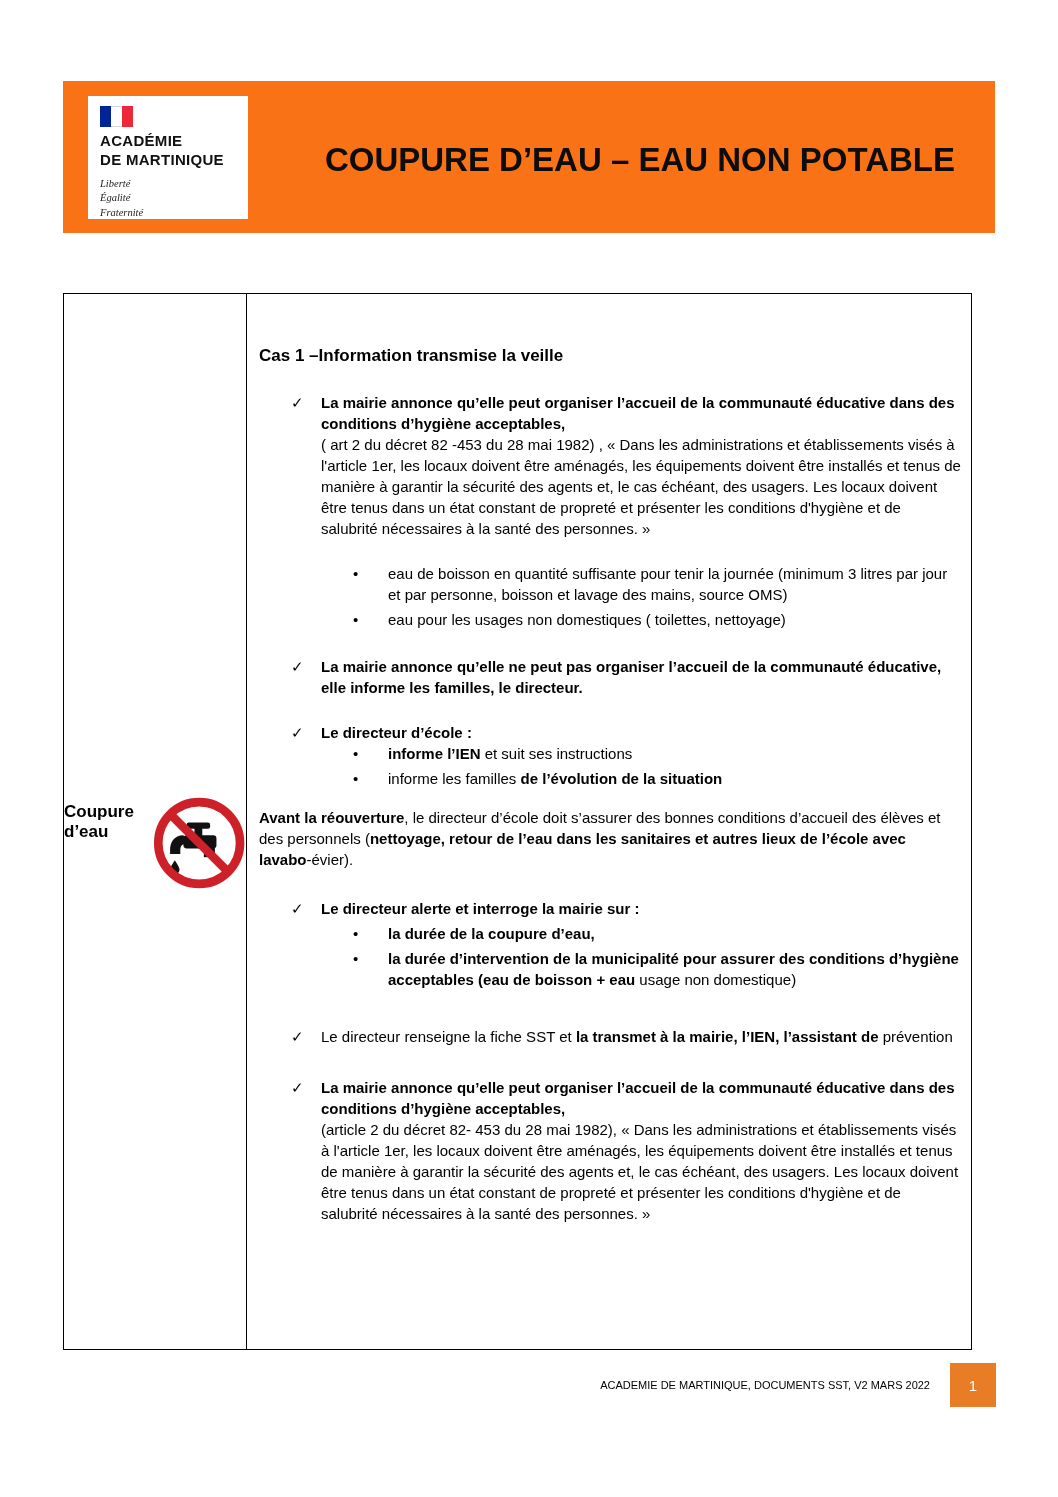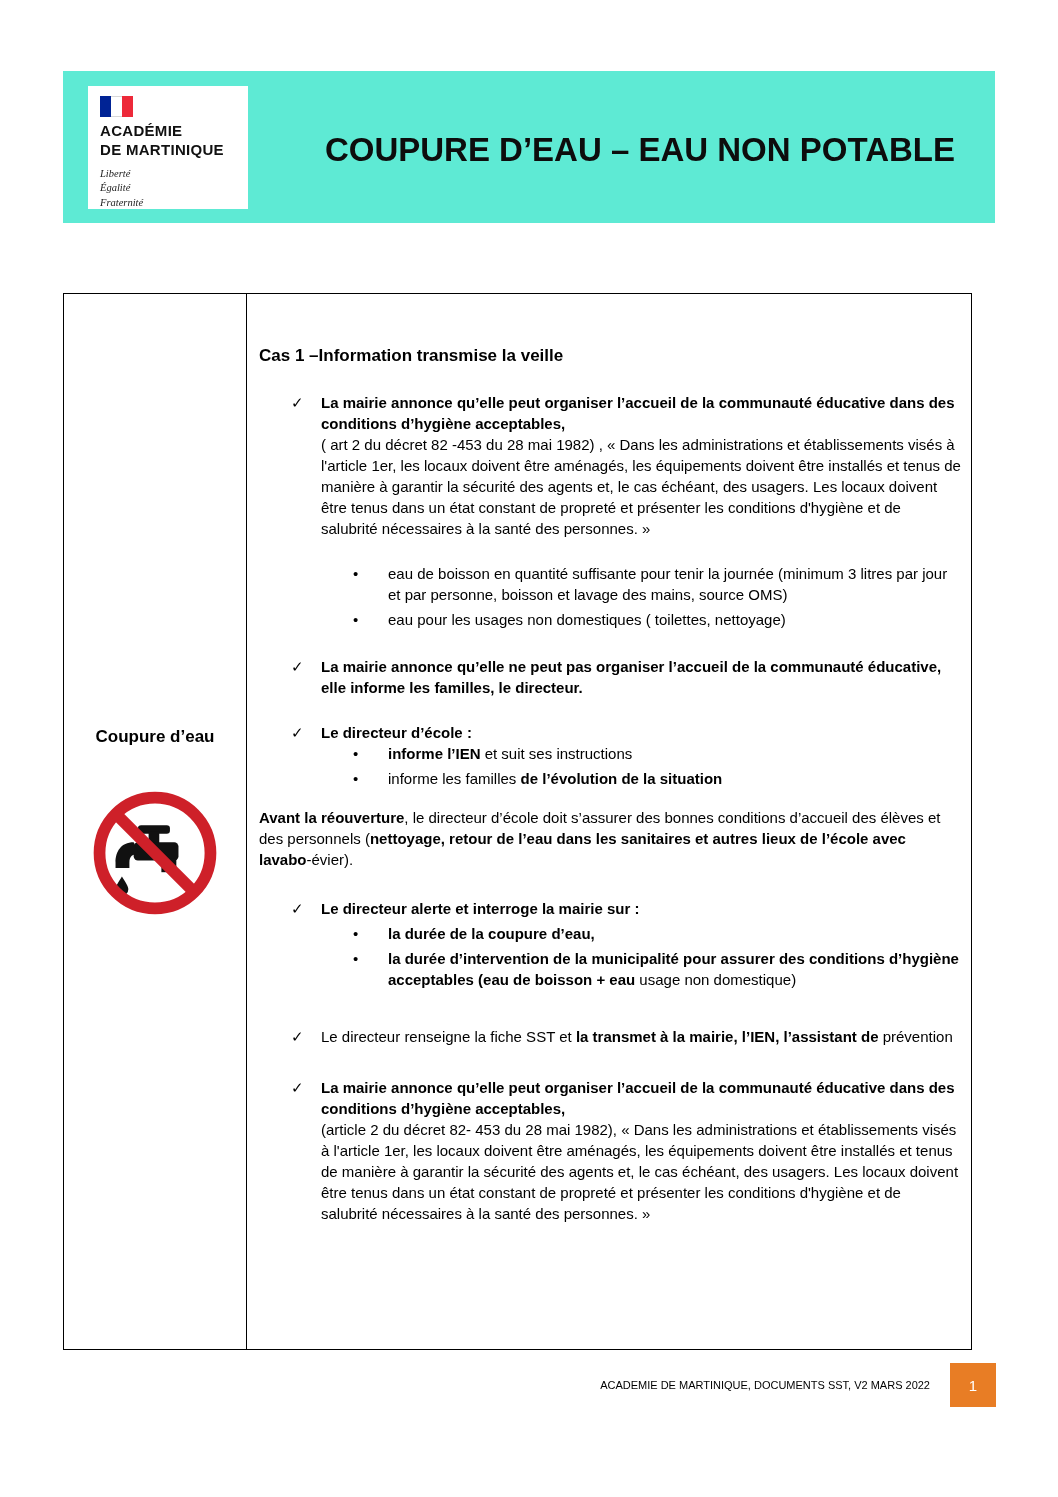--- a/index.html
+++ b/index.html
@@ -3,36 +3,36 @@
 <meta charset="utf-8">
 <style>
   * { box-sizing: border-box; }
   html, body { margin: 0; padding: 0; background: #ffffff; }
   .page {
     position: relative; width: 1058px; height: 1497px; background: #fff;
     font-family: "Liberation Sans", sans-serif; color: #000; overflow: hidden;
   }
 
   
-  .banner { position: absolute; left: 63px; top: 71px; width: 932px; height: 152px; background: #5eead4; }
+  .banner { position: absolute; left: 63px; top: 81px; width: 932px; height: 152px; background: #f97316; }
   .logo-box { position: absolute; left: 25px; top: 15px; width: 160px; height: 123px; background: #fff; padding: 10px 8px 6px 12px; }
   .flag { display: flex; width: 33px; height: 21px; margin-bottom: 5px; }
   .flag span { flex: 1; display: block; }
   .f-blue  { background: #002395; }
   .f-white { background: #fff; border-top: 1px solid #d8d8d8; border-bottom: 1px solid #d8d8d8; }
   .f-red   { background: #ED2939; }
   .logo-name { font-weight: bold; font-size: 15px; letter-spacing: .3px; line-height: 1.25; color: #111; }
   .motto { margin-top: 7px; font-family: "Liberation Serif", serif; font-style: italic; font-size: 10.5px; line-height: 1.4; color: #222; }
   .banner-titles { position: absolute; right: 40px; top: 46px; text-align: right; color: #0d0d0d; }
   .title1 { font-weight: bold; font-size: 27px; }
   .title2 { font-weight: bold; font-size: 33px; margin-top: 14px; }
 
   
   .doc-table { position: absolute; left: 63px; top: 293px; width: 909px; height: 1057px; border: 1.5px solid #000; display: flex; background: #fff; }
-  .cell-left { width: 183px; border-right: 1.5px solid #000; display: flex; flex-direction: column; align-items: center; justify-content: center; }
+  .cell-left { width: 183px; border-right: 1.5px solid #000; display: flex; align-items: center; justify-content: center; }
   .row-label { font-weight: bold; font-size: 17px; }
   .sign { width: 128px; height: 128px; margin-top: 42px; }
   .sign svg { width: 100%; height: 100%; display: block; }
 
   .cell-right { flex: 1; padding: 20px 10px 0 12px; font-size: 15px; line-height: 21px; overflow: hidden; }
   .case-heading { font-weight: bold; font-size: 17px; margin-top: 31px; }
   .b { font-weight: bold; }
 
   .check-item { display: flex; margin-left: 32px; }
   .glyph { flex: none; width: 30px; }

